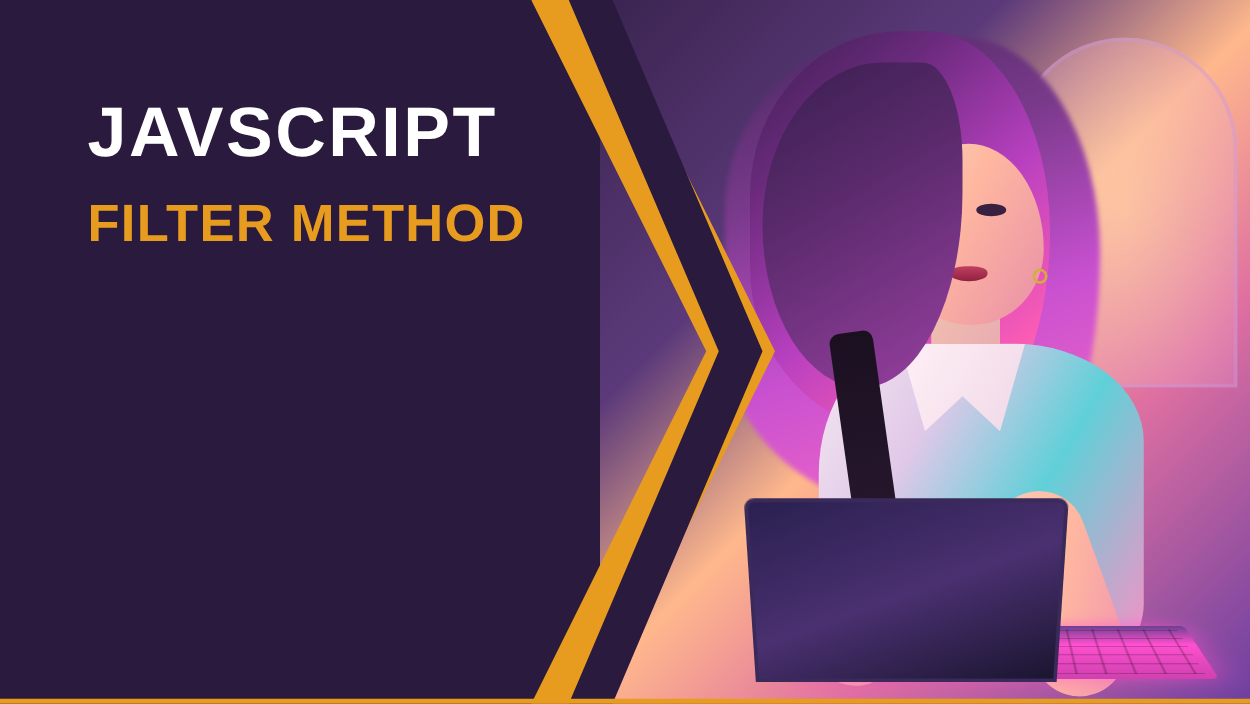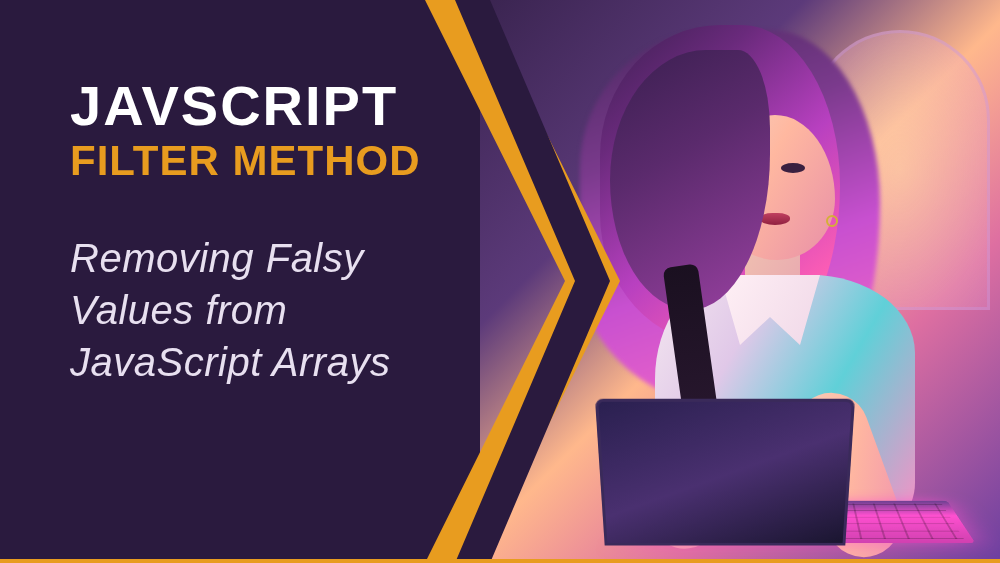--- a/index.html
+++ b/index.html
@@ -33,21 +33,21 @@
       color: #ffffff;
       letter-spacing: 2px;
       line-height: 1;
       margin-top: 18px;
     }
     .title-sub {
       font-size: 42px;
       font-weight: 900;
       color: #e89c1f;
       letter-spacing: 1px;
-      margin-top: 6px;
+      margin-top: 24px;
       line-height: 1;
     }
     .description {
       font-size: 40px;
       font-weight: 500;
       font-style: italic;
       color: #e8e0f0;
       margin-top: 50px;
       line-height: 1.3;
       letter-spacing: 0.5px;
@@ -276,21 +276,20 @@
       z-index: 20;
     }
   </style>
 </head>
 <body>
 
 <div class="container">
   <div class="left-panel">
     <h1 class="title-main">JAVSCRIPT</h1>
     <h2 class="title-sub">FILTER METHOD</h2>
-    <p class="description">Removing Falsy Values from JavaScript Arrays</p>
   </div>
 
   <div class="chevron-container">
     <svg class="chevron chevron-outer" viewBox="0 0 200 563">
       <path d="M 0 0 L 55 0 L 195 281 L 55 563 L 0 563 L 140 281 Z" fill="#e89c1f"></path>
     </svg>
     <svg class="chevron chevron-inner" viewBox="0 0 160 563">
       <path d="M 0 0 L 35 0 L 155 281 L 35 563 L 0 563 L 120 281 Z" fill="#2a1a3e"></path>
     </svg>
   </div>

